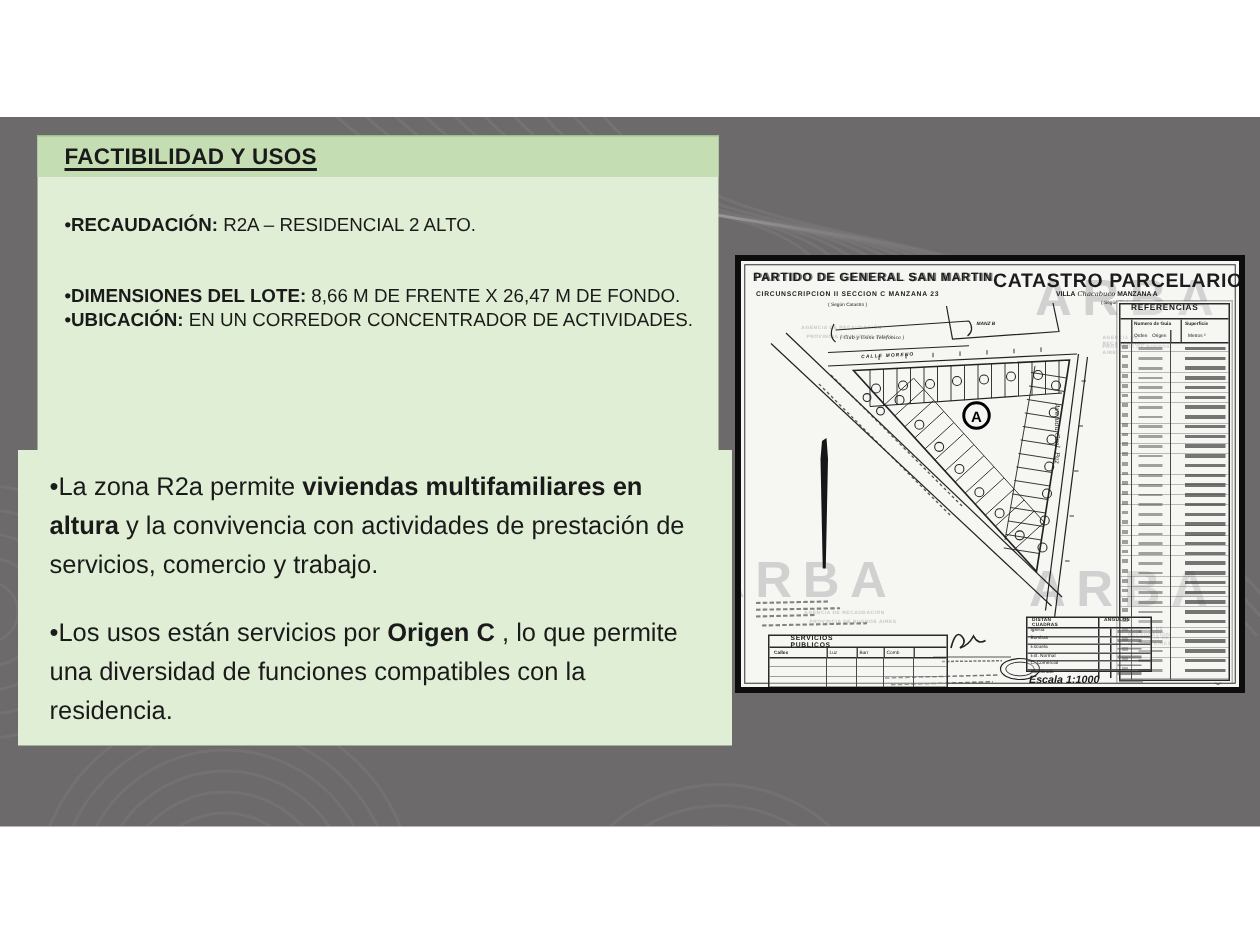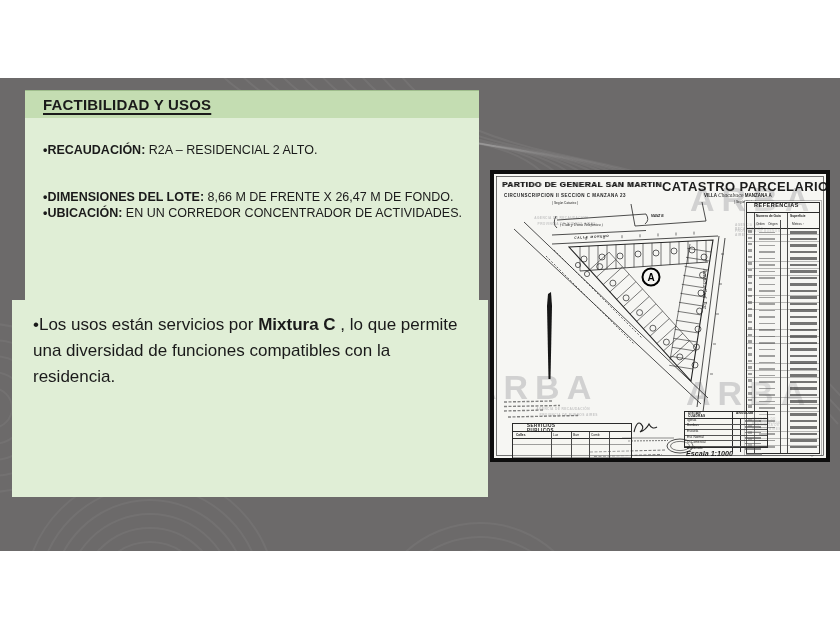--- a/index.html
+++ b/index.html
@@ -137,21 +137,22 @@
         <span class="lab">•DIMENSIONES DEL LOTE:</span><span> 8,66 M DE FRENTE X 26,47 M DE FONDO.</span>
       </div>
       <div class="bullet b2">
         <span class="lab">•UBICACIÓN:</span><span> EN UN CORREDOR CONCENTRADOR DE ACTIVIDADES.</span>
       </div>
     </div>
   </div>
 
   <div class="gbox box2">
     <div class="box2-body">
-      <p><span>•Los usos están servicios por </span><span class="bseg">Mixtura C</span><span> , lo que permite una diversidad de funciones compatibles con la residencia.</span></p>
+      <p><span>•La zona R2a permite </span><span class="bseg">viviendas multifamiliares en altura</span><span> y la convivencia con actividades de prestación de servicios, comercio y trabajo.</span></p>
+      <p><span>•Los usos están servicios por </span><span class="bseg">Origen C</span><span> , lo que permite una diversidad de funciones compatibles con la residencia.</span></p>
     </div>
   </div>
 
   <div class="map">
     <div class="map-inner">
 
       <div class="wm" style="left:196px;top:8px;">ARBA</div>
       <div class="wmcap s40" style="left:202px;top:44px;letter-spacing:1px;">AGENCIA DE RECAUDACIÓN</div>
       <div class="wmcap s40" style="left:202px;top:50px;letter-spacing:1px;">PROVINCIA DE BUENOS AIRES</div>
       <div class="wm" style="left:192px;top:202px;">ARBA</div>

